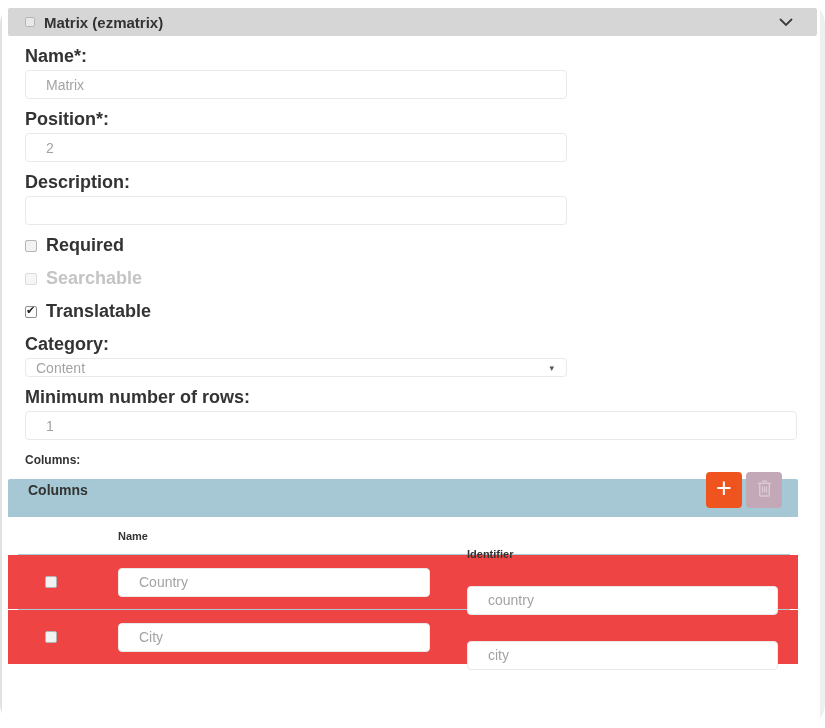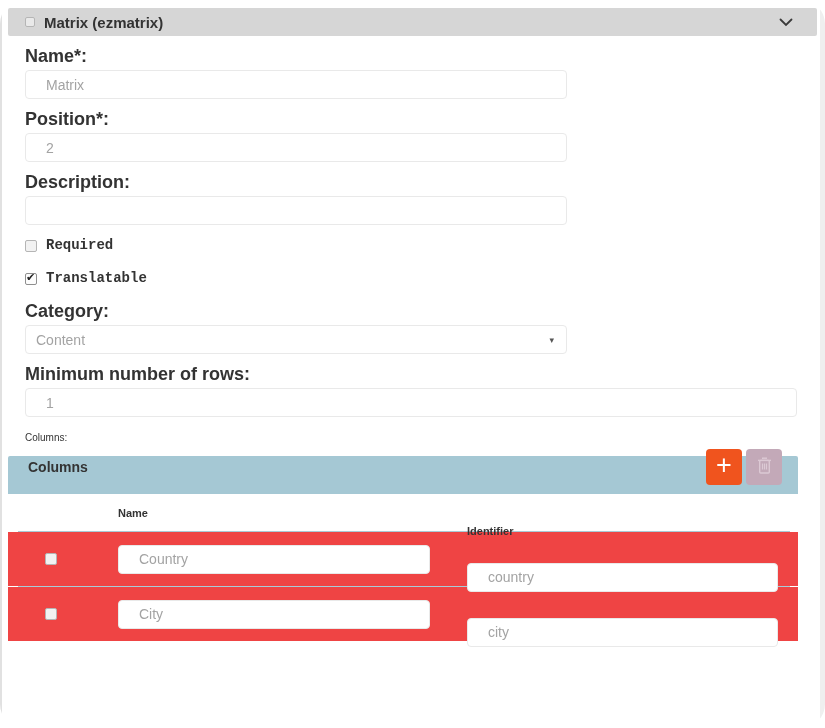--- a/index.html
+++ b/index.html
@@ -25,29 +25,29 @@
 
   
   .form{position:absolute;left:8px;top:44px;width:809px;padding-top:4px;}
   .fb{margin:0 0 12px 17px;width:542px;}
   .fb.wide{width:772px;}
   .flabel{display:block;font-size:18px;font-weight:bold;color:#333;margin-bottom:5px;line-height:17px;}
   .ti{display:block;width:100%;height:29px;box-sizing:border-box;border:1px solid #e9e9e9;
       border-radius:4px;padding:0 20px;font-size:14px;color:#a3a3a3;background:#fff;outline:none;
       font-family:"Liberation Sans",sans-serif;}
   .cbrow{display:flex;align-items:center;gap:9px;margin:0 0 16px 17px;height:17px;}
-  .cbrow .lbl{font-size:14px;font-weight:bold;color:#333;line-height:17px;cursor:default;font-family:Liberation Mono, monospace;}
+  .cbrow .lbl{font-size:18px;font-weight:bold;color:#333;line-height:17px;cursor:default;}
   .cbrow.disabled .lbl{color:#c4c4c4;}
 
-  .selbox{display:flex;align-items:center;justify-content:space-between;width:100%;height:29px;
+  .selbox{display:flex;align-items:center;justify-content:space-between;width:100%;height:19px;
           box-sizing:border-box;border:1px solid #e9e9e9;border-radius:4px;padding:0 12px 0 10px;
           font-size:14px;color:#a3a3a3;background:#fff;cursor:pointer;}
   .selbox .arrow{font-size:9px;color:#555;}
 
-  .cols-label{margin:0 0 10px 17px;font-size:10px;font-weight:normal;color:#333;line-height:17px;}
+  .cols-label{margin:0 0 10px 17px;font-size:12px;font-weight:bold;color:#333;line-height:17px;}
 
   
   .tbl{width:790px;}
   .tbl-bar{height:38px;background:#a5c8d4;display:flex;align-items:center;
            padding:0 16px 17px 20px;box-sizing:border-box;border-radius:2px 2px 0 0;}
   .tbl-bar-title{font-size:14px;font-weight:bold;color:#333;}
   .btns{margin-left:auto;display:flex;gap:4px;}
   .btn{width:36px;height:36px;border-radius:4px;border:none;display:flex;align-items:center;
        justify-content:center;cursor:pointer;padding:0;}
   .btn-add{background:#f0541e;color:#fff;font-size:27px;font-weight:300;line-height:1;}
@@ -95,20 +95,24 @@
     <div class="fb">
       <label class="flabel">Description:</label>
       <input class="ti" type="text" value="" style="">
     </div>
 
     <div class="cbrow">
       <span class="cb"></span>
       <span class="lbl">Required</span>
     </div>
 
+    <div class="cbrow disabled">
+      <span class="cb"></span>
+      <span class="lbl">Searchable</span>
+    </div>
 
     <div class="cbrow">
       <span class="cb checked"></span>
       <span class="lbl">Translatable</span>
     </div>
 
     <div class="fb">
       <label class="flabel">Category:</label>
       <div class="selbox">
         <span>Content</span>

